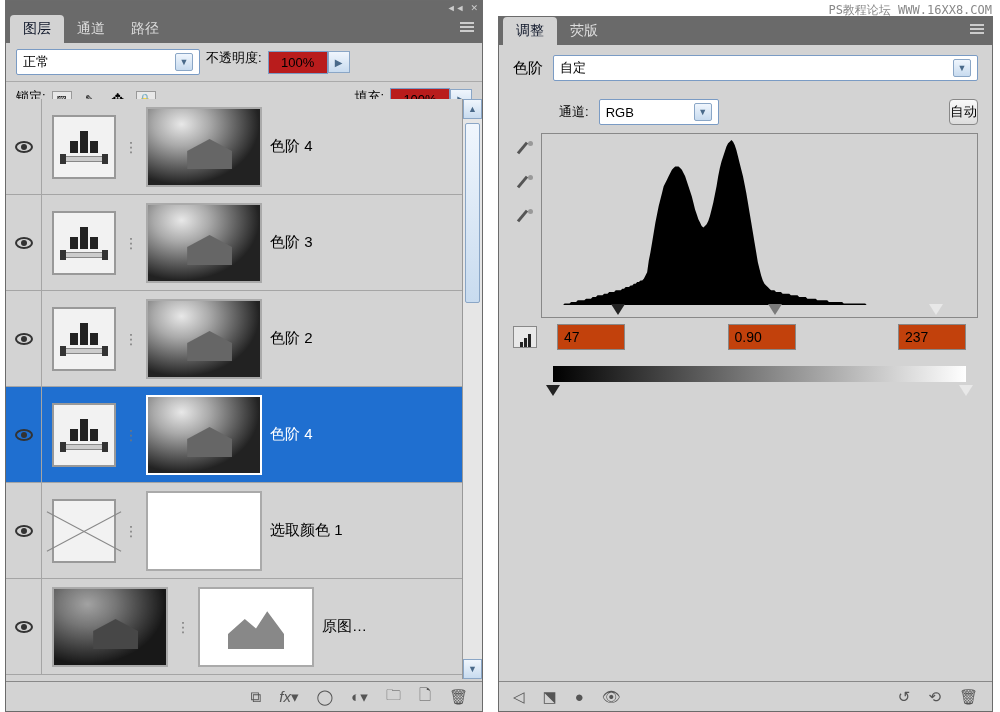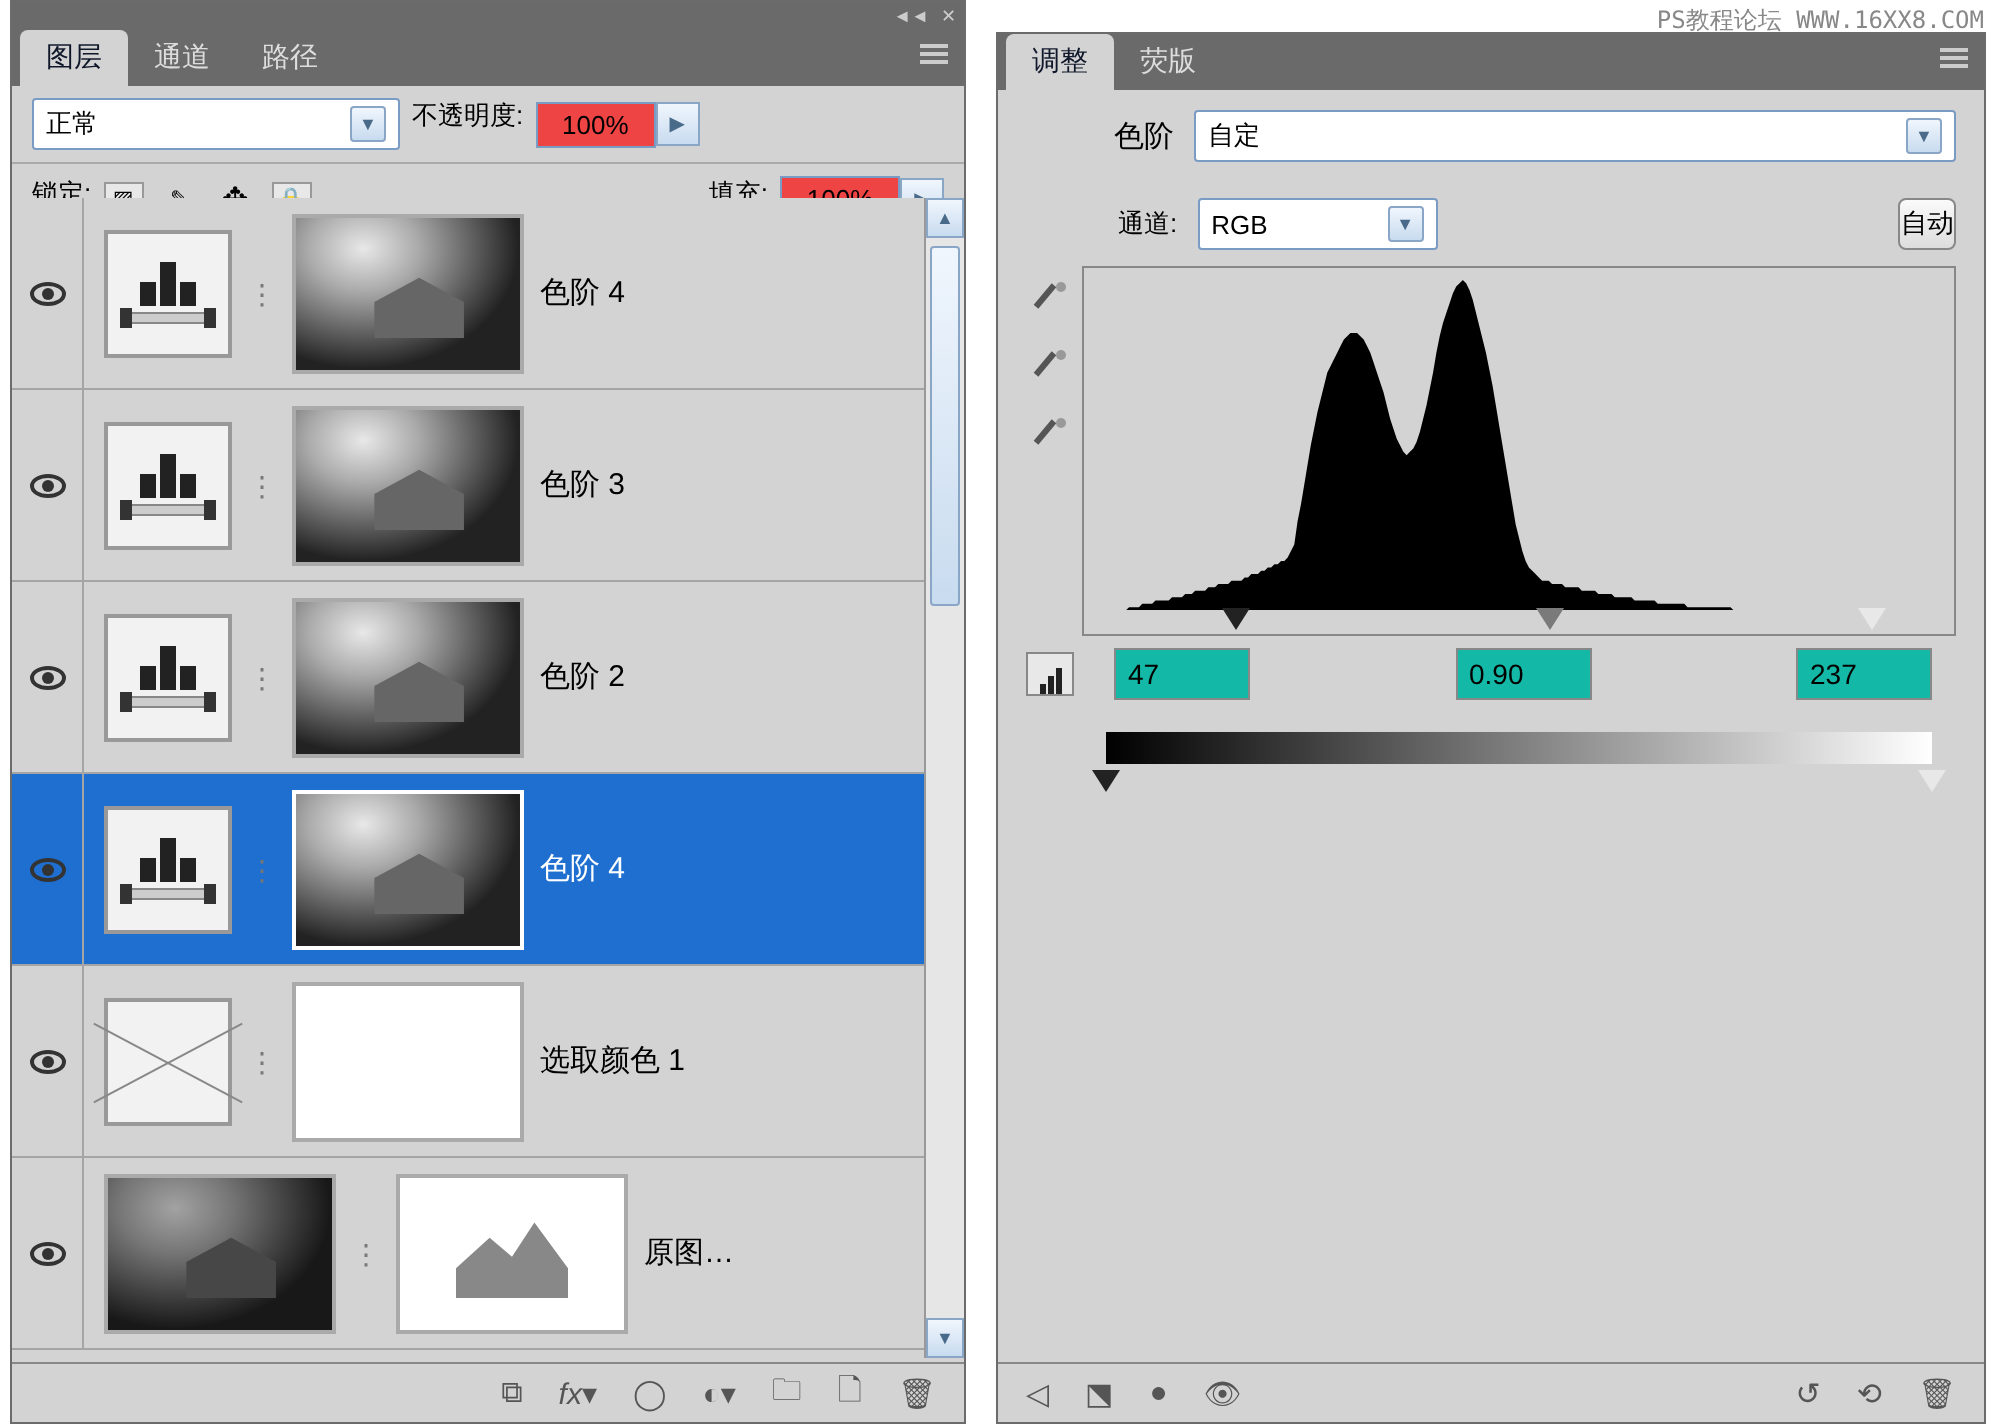--- a/index.html
+++ b/index.html
@@ -12,21 +12,21 @@
 .tabs { background: #6a6a6a; height: 28px; display: flex; align-items: center; padding-left: 4px; }
 .tab { padding: 4px 12px; color: #ddd; font-size: 14px; border: 1px solid transparent; background: #6a6a6a; }
 .tab.active { background: #d3d3d3; color: #0f172a; border-top-left-radius: 4px; border-top-right-radius: 4px; }
 .tabs-right { margin-left: auto; color: #ccc; padding-right: 8px; }
 .menu-icon { display: inline-block; width: 14px; }
 .menu-icon span { display: block; height: 2px; background: #ccc; margin-bottom: 2px; }
 .toolbar-row { display: flex; padding: 6px 10px; gap: 6px; background: #d3d3d3; border-bottom: 1px solid #aaa; }
 .select-box { background: #fff; border: 1px solid #7a9bc4; padding: 3px 6px; display: flex; align-items: center; justify-content: space-between; border-radius: 2px; }
 .dropdown-btn { width: 18px; height: 18px; background: linear-gradient(#f0f6fd,#c8dbef); border: 1px solid #8aa6c6; border-radius: 2px; display: flex; align-items: center; justify-content: center; color: #4a6a8a; font-size: 9px; }
 .pct-box { display: flex; align-items: center; }
-.pct-input { width: 60px; background: #ef4444; border: 1px solid #7a9bc4; padding: 3px 6px; text-align: center; }
+.pct-input { width: 60px; background: #b91c1c; border: 1px solid #7a9bc4; padding: 3px 6px; text-align: center; }
 .arrow-btn { width: 22px; height: 22px; background: linear-gradient(#f0f6fd,#c8dbef); border: 1px solid #8aa6c6; display: flex; align-items: center; justify-content: center; color: #4a6a8a; font-size: 10px; }
 .lock-icons { display: flex; gap: 8px; align-items: center; }
 .tiny-ico { width: 20px; height: 18px; background: #e8e8e8; border: 1px solid #999; display: flex; align-items: center; justify-content: center; font-size: 11px; }
 .layers-scroll { position: absolute; top: 98px; left: 0; right: 0; bottom: 32px; overflow: hidden; display: flex; }
 .layer-list { flex: 1; background: #d3d3d3; }
 .layer-row { display: flex; align-items: center; height: 96px; border-bottom: 1px solid #a5a5a5; }
 .layer-row.sel { background: #1f6fd0; color: #fff; }
 .vis-col { width: 36px; display: flex; align-items: center; justify-content: center; border-right: 1px solid #a5a5a5; height: 100%; }
 .eye { width: 18px; height: 12px; border: 2px solid #333; border-radius: 50%; position: relative; }
 .eye::after { content: ""; position: absolute; width: 6px; height: 6px; background: #333; border-radius: 50%; top: 1px; left: 4px; }
@@ -46,41 +46,41 @@
 .thumb-x { position: relative; }
 .thumb-x::before, .thumb-x::after { content:""; position:absolute; width:140%; height:1px; background:#888; top:50%; left:-20%; }
 .thumb-x::before { transform: rotate(28deg); }
 .thumb-x::after { transform: rotate(-28deg); }
 .layer-name { font-size: 15px; }
 .scroll-bar { width: 20px; background: #e6e6e6; border-left: 1px solid #999; display: flex; flex-direction: column; }
 .sb-btn { height: 20px; background: linear-gradient(#f0f6fd,#c8dbef); border: 1px solid #8aa6c6; display:flex; align-items:center; justify-content:center; font-size:9px; color:#4a6a8a; }
 .sb-track { flex: 1; position: relative; }
 .sb-thumb { position: absolute; left: 2px; right: 2px; top: 4px; height: 180px; background: linear-gradient(#f0f6fd,#c8dbef); border: 1px solid #8aa6c6; border-radius: 2px; }
 .footer { position: absolute; bottom: 0; left: 0; right: 0; height: 30px; background: #d3d3d3; border-top: 1px solid #888; display: flex; align-items: center; justify-content: flex-end; gap: 18px; padding: 0 14px; color: #555; font-size: 15px; }
-.adj-header { padding: 10px 14px; display: flex; align-items: center; gap: 10px; margin-left: 44px; }
+.adj-header { padding: 10px 14px; display: flex; align-items: center; gap: 10px; }
 .adj-label { font-size: 15px; }
 .adj-preset { flex: 1; }
 .channel-row { padding: 8px 14px 4px 60px; display: flex; align-items: center; gap: 10px; }
 .auto-btn { margin-left: auto; padding: 3px 0; background: linear-gradient(#fafafa,#ddd); border: 1px solid #888; border-radius: 4px; }
 .hist-row { display: flex; padding: 4px 14px 0 14px; gap: 8px; }
 .eyedrops { display: flex; flex-direction: column; gap: 14px; padding-top: 8px; }
 .eyedrop { width: 20px; height: 20px; position: relative; }
 .eyedrop::before { content:""; position:absolute; width:3px; height:14px; background:#555; transform:rotate(40deg); left:8px; top:0; }
 .eyedrop::after { content:""; position:absolute; width:5px; height:5px; background:#999; border-radius:50%; right:0; top:0; }
 .hist-box { flex: 1; height: 185px; background: #d3d3d3; border: 1px solid #888; position: relative; }
 .histogram-svg { position: absolute; inset: 6px 6px 18px 6px; }
 .hist-triangles { position:absolute; bottom:0; left:6px; right:6px; height:14px; }
 .tri { position:absolute; width:0; height:0; border-left:7px solid transparent; border-right:7px solid transparent; border-top:11px solid #222; bottom:2px; }
 .tri.gray { border-top-color:#7a7a7a; }
 .tri.white { border-top-color:#e8e8e8; }
 .lvl-inputs { display: flex; align-items: center; padding: 6px 26px 6px 14px; }
 .lvl-warn { width: 24px; height: 22px; background: #e8e8e8; border:1px solid #888; display:flex; align-items:flex-end; justify-content:center; }
 .lvl-warn div { display:flex; align-items:flex-end; gap:1px; }
 .lvl-warn div span { width:3px; background:#222; }
-.txt { width: 68px; background:#14b8a6; border:1px solid #888; padding:4px 6px; font-size:14px; }
+.txt { width: 68px; background:#c2410c; border:1px solid #888; padding:4px 6px; font-size:14px; }
 .grad-bar { margin: 10px 26px 0 54px; height: 16px; background: linear-gradient(90deg, #000, #fff); position:relative; }
 .grad-tri-l { position:absolute; left:-7px; bottom:-14px; width:0;height:0;border-left:7px solid transparent;border-right:7px solid transparent;border-top:11px solid #222; }
 .grad-tri-r { position:absolute; right:-7px; bottom:-14px; width:0;height:0;border-left:7px solid transparent;border-right:7px solid transparent;border-top:11px solid #e8e8e8; }
 .out-row { display:flex; align-items:center; padding: 28px 26px 6px 26px; gap: 14px; }
 .watermark { position: absolute; top: 2px; right: 8px; color: #888; font-size: 12px; font-family: monospace; z-index: 10; }
 </style>
 </head>
 <body>
 
 <div class="watermark">PS教程论坛  WWW.16XX8.COM</div>

